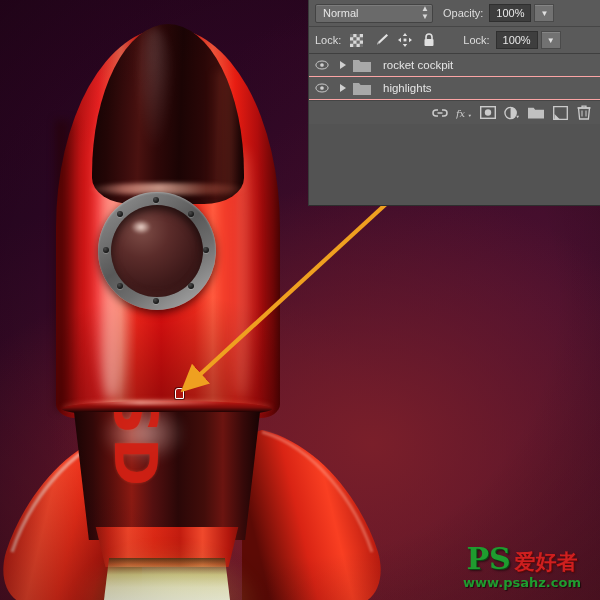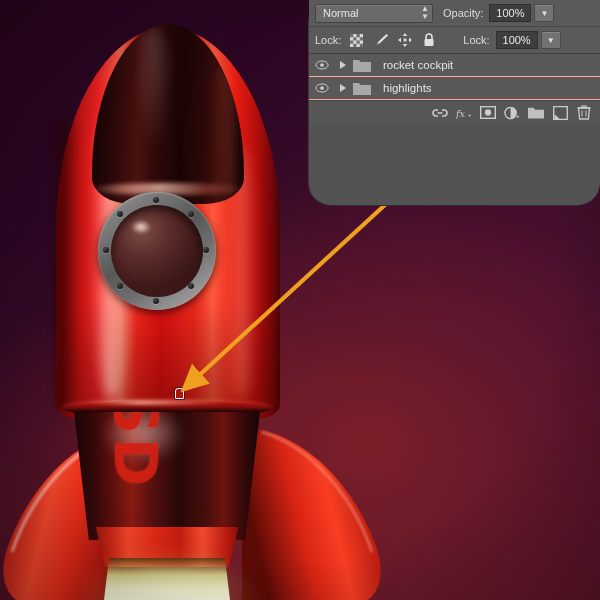--- a/index.html
+++ b/index.html
@@ -196,21 +196,20 @@
   }
 
   
   #ps-panel{
     position:absolute; left:308px; top:0; width:292px; height:206px;
     background:#535353;
     border-left:1px solid #3a3a3a;
     border-bottom:1px solid #2e2e2e;
     font-size:11px; color:#d4d4d4;
     user-select:none;
-    border-radius:23px;
   }
   .ps-row{ display:flex; align-items:center; height:27px; padding:0 6px; }
   .ps-row.top{ background:#5a5a5a; border-bottom:1px solid #464646; }
   .ps-row.lock-row{ background:#5a5a5a; border-bottom:1px solid #3f3f3f; }
 
   .blend-select{
     width:118px; height:19px; background:#6a6a6a;
     border:1px solid #434343; border-radius:2px;
     display:flex; align-items:center; justify-content:space-between;
     padding:0 4px 0 7px; color:#e6e6e6; font-size:11px;
@@ -534,14 +533,21 @@
         <svg width="14" height="15" viewBox="0 0 14 15">
           <path d="M1.5 3 H12.5 L11.4 14 H2.6 Z" fill="none" stroke="#dcdcdc" stroke-width="1.3"></path>
           <path d="M0.5 3 H13.5" stroke="#dcdcdc" stroke-width="1.3"></path>
           <path d="M5 3 V1.2 H9 V3" fill="none" stroke="#dcdcdc" stroke-width="1.2"></path>
           <path d="M5 5.5 V11.5 M9 5.5 V11.5" stroke="#dcdcdc" stroke-width="1"></path>
         </svg>
       </span>
     </div>
   </div>
 
+  <div id="wm">
+    <div class="wm-top">
+      <span class="wm-ps">PS</span>
+      <span class="wm-cn">爱好者</span>
+    </div>
+    <div class="wm-url">www.psahz.com</div>
+  </div>
 
 </div>
 
 </body></html>

